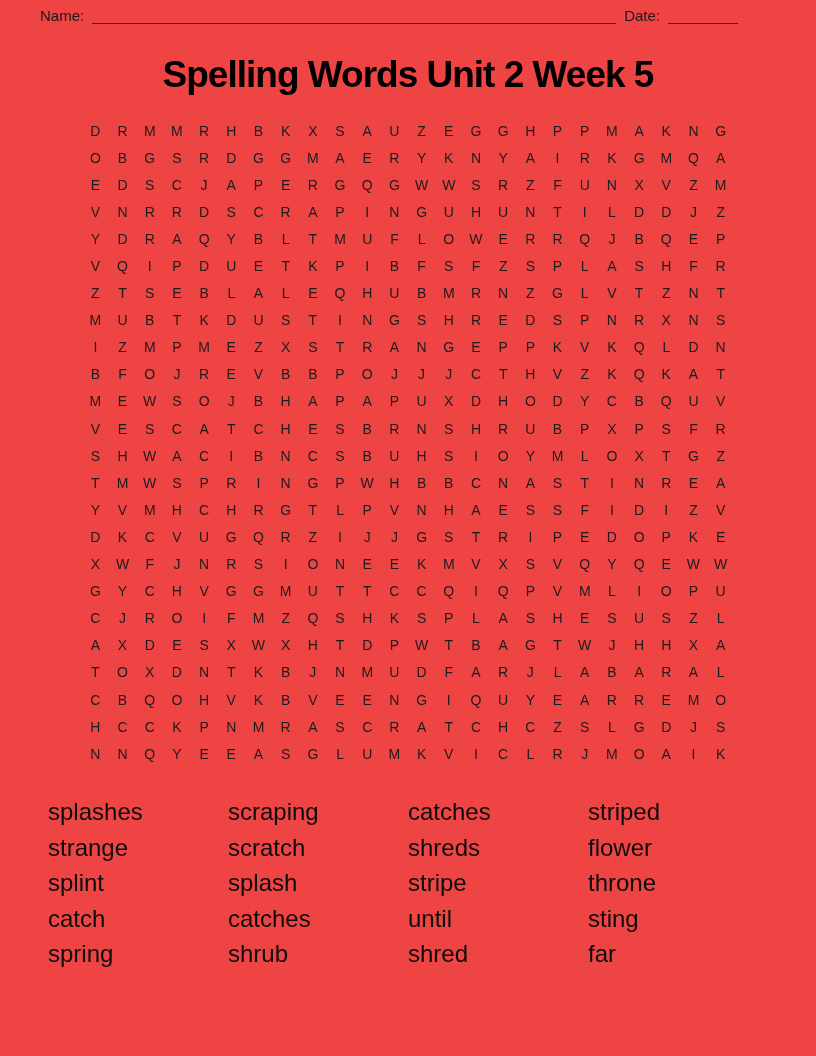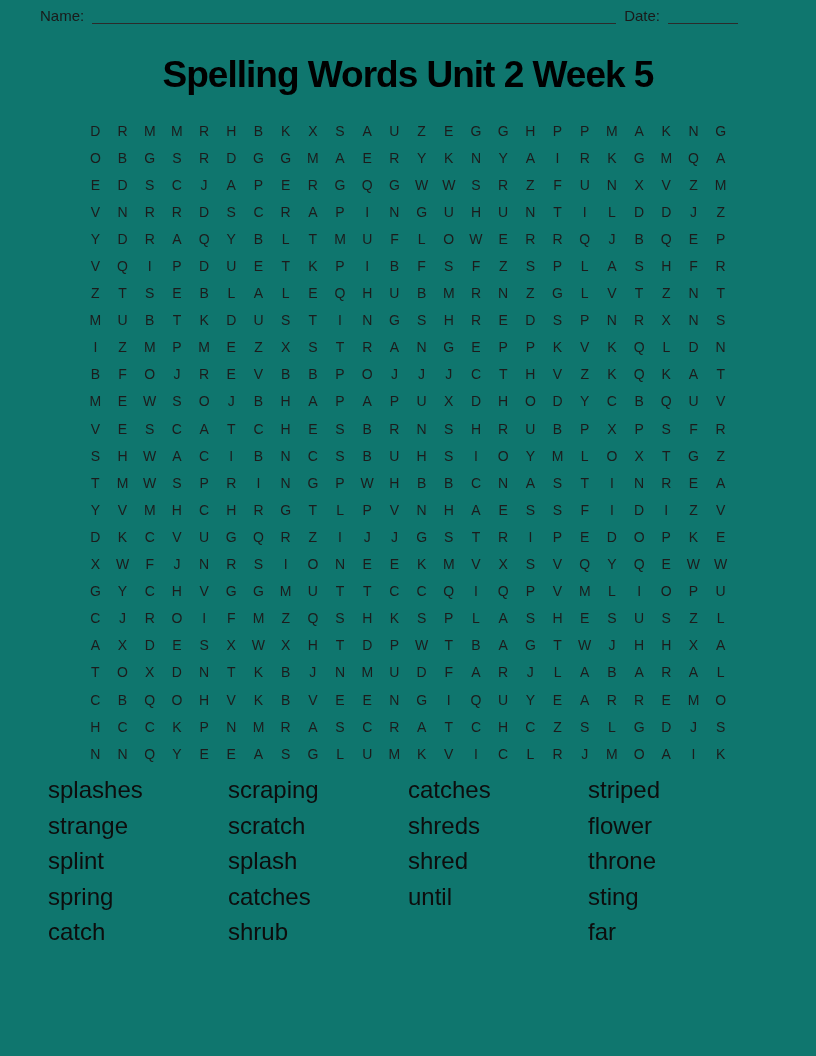--- a/index.html
+++ b/index.html
@@ -2,21 +2,21 @@
 <html><head>
 <meta charset="utf-8">
 <style>
   * { margin: 0; padding: 0; box-sizing: border-box; }
   html, body { background: #ffffff; }
   .page {
     position: relative;
     width: 816px;
     height: 1056px;
     margin: 0 auto;
-    background: #0f766e;
+    background: #ef4444;
     font-family: "Liberation Sans", sans-serif;
     color: #111111;
     overflow: hidden;
   }
   
   .header-row {
     display: flex;
     align-items: flex-end;
     padding: 6px 78px 0 40px;
     height: 24px;
@@ -52,21 +52,21 @@
     align-items: center;
     justify-content: center;
     font-size: 14px;
     font-weight: 500;
     color: #1c1c1c;
   }
   
   .words {
     display: flex;
     padding-left: 48px;
-    margin-top: 5px;
+    margin-top: 27px;
   }
   .word-col { width: 180px; }
   .word-col .word {
     height: 35.6px;
     display: flex;
     align-items: center;
     font-size: 24px;
     color: #0d0d0d;
   }
 </style>
@@ -661,35 +661,36 @@
       <span class="cell">A</span>
       <span class="cell">I</span>
       <span class="cell">K</span>
     </div>
 
   <div class="words" id="words">
       <div class="word-col">
         <div class="word">splashes</div>
         <div class="word">strange</div>
         <div class="word">splint</div>
+        <div class="word">catch</div>
         <div class="word">spring</div>
-        <div class="word">catch</div>
       </div>
       <div class="word-col">
         <div class="word">scraping</div>
         <div class="word">scratch</div>
         <div class="word">splash</div>
         <div class="word">catches</div>
         <div class="word">shrub</div>
       </div>
       <div class="word-col">
         <div class="word">catches</div>
         <div class="word">shreds</div>
+        <div class="word">stripe</div>
+        <div class="word">until</div>
         <div class="word">shred</div>
-        <div class="word">until</div>
       </div>
       <div class="word-col">
         <div class="word">striped</div>
         <div class="word">flower</div>
         <div class="word">throne</div>
         <div class="word">sting</div>
         <div class="word">far</div>
       </div>
     </div>
 

